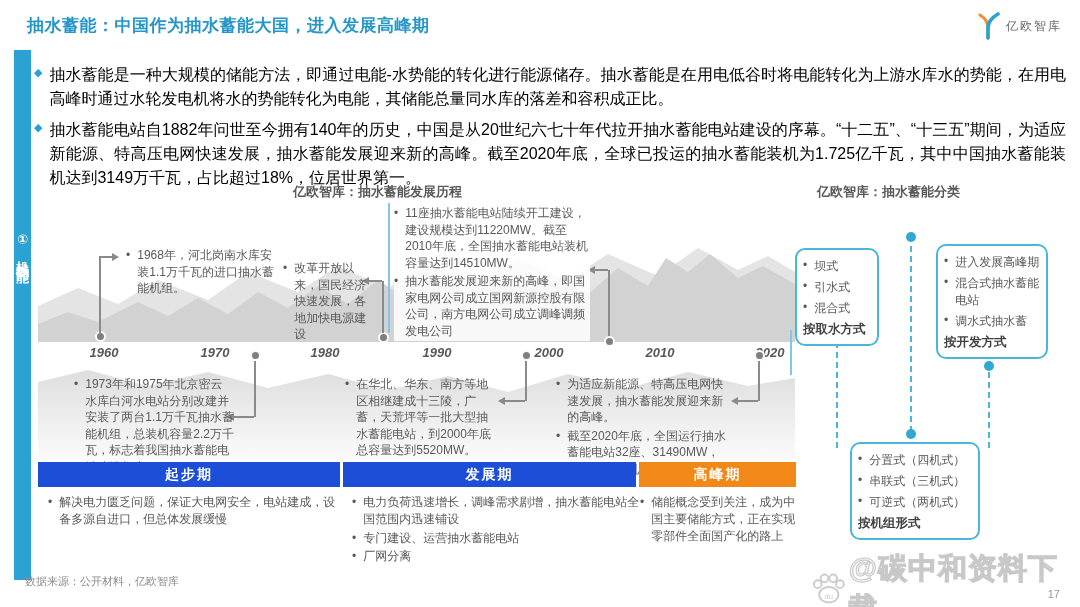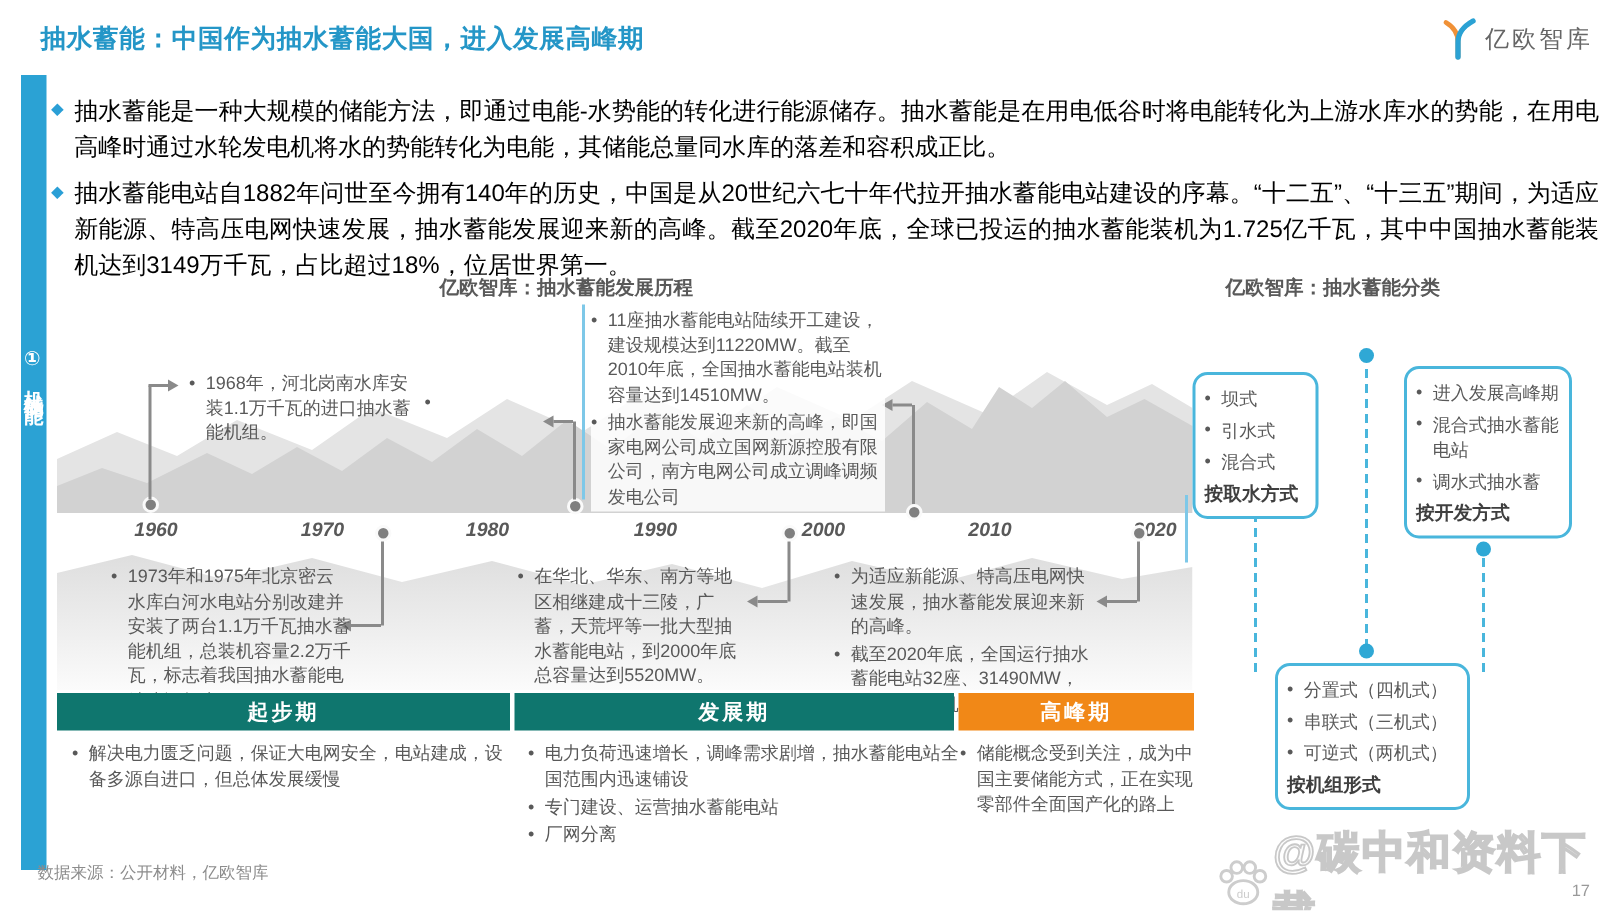--- a/index.html
+++ b/index.html
@@ -1,21 +1,21 @@
 <!DOCTYPE html>
 <html><head>
 <meta charset="utf-8">
 <style>
   html,body{margin:0;padding:0;background:#ffffff;}
   .slide{position:relative;width:1080px;height:607px;background:#ffffff;overflow:hidden;
          font-family:"Liberation Sans","DejaVu Sans",sans-serif;color:#595959;}
   
   .title{position:absolute;left:27px;top:14px;font-size:17px;font-weight:bold;color:#2496c7;letter-spacing:.5px;}
   .logo{position:absolute;right:18px;top:12px;display:flex;align-items:center;gap:4px;}
-  .logo-text{font-size:16px;color:#666;letter-spacing:2px;}
+  .logo-text{font-size:12px;color:#666;letter-spacing:2px;}
   
   .sidebar{position:absolute;left:14px;top:50px;width:17px;height:530px;background:#2ba2d4;}
   .sidebar-text{display:block;margin:182px auto 0 auto;writing-mode:vertical-rl;text-orientation:upright;
     color:#fff;font-size:13px;font-weight:bold;letter-spacing:3px;line-height:17px;}
   
   .intro{position:absolute;left:34px;top:63px;width:1032px;}
   .ipara{display:flex;margin-bottom:6px;}
   .ipara .dmd{color:#2a9fd6;font-size:11px;margin:3px 7px 0 0;flex:0 0 auto;}
   .ipara .ptxt{font-size:16px;line-height:1.52;text-align:justify;color:#000000;}
   
@@ -31,21 +31,21 @@
   .hline{position:absolute;height:0;border-top:2px solid #8a8a8a;}
   .arr-l{position:absolute;width:0;height:0;border-top:4px solid transparent;border-bottom:4px solid transparent;border-right:7px solid #8a8a8a;}
   .arr-r{position:absolute;width:0;height:0;border-top:4px solid transparent;border-bottom:4px solid transparent;border-left:7px solid #8a8a8a;}
   .bdiv{position:absolute;width:0;border-left:2px solid #7ec8e8;}
   
   .callout{position:absolute;font-size:12px;line-height:1.38;color:#595959;}
   .citem{display:flex;margin-bottom:2px;}
   .citem .cb{flex:0 0 auto;margin:0 7px 0 0;font-size:12px;color:#595959;}
   
   .pbar{position:absolute;top:462px;height:25px;text-align:center;line-height:25px;color:#fff;font-size:14px;font-weight:bold;letter-spacing:2px;}
-  .pbar.blue{background:#0f766e;}
+  .pbar.blue{background:#1d4ed8;}
   .pbar.orange{background:#f18817;}
   .plist{position:absolute;top:494px;font-size:12px;line-height:1.4;color:#595959;}
   
   .clsbox{position:absolute;background:#fff;border:2px solid #49b6dc;border-radius:10px;box-sizing:border-box;
           padding:8px 6px 6px 6px;font-size:12px;color:#595959;}
   .clsbox .citem{margin-bottom:4px;}
   .clslabel{text-align:left;font-weight:bold;color:#3f3f3f;font-size:12.5px;margin-top:2px;}
   .dashline{position:absolute;width:0;border-left:2px dashed #49b6dc;}
   .tealdot{position:absolute;width:10px;height:10px;border-radius:50%;background:#2fa8d5;}
   
@@ -151,20 +151,21 @@
 
   <div class="callout" style="left:126px;top:247px;width:152px;">
     <div class="citem">
         <span class="cb">•</span>
         <span>1968年，河北岗南水库安装1.1万千瓦的进口抽水蓄能机组。</span>
       </div>
   </div>
   <div class="callout" style="left:283px;top:260px;width:86px;">
     <div class="citem">
         <span class="cb">•</span>
+        <span>改革开放以来，国民经济快速发展，各地加快电源建设</span>
       </div>
   </div>
   <div class="callout" style="left:394px;top:205px;width:196px;background:rgba(255,255,255,.85);">
     <div class="citem">
         <span class="cb">•</span>
         <span>11座抽水蓄能电站陆续开工建设，建设规模达到11220MW。截至2010年底，全国抽水蓄能电站装机容量达到14510MW。</span>
       </div>
     <div class="citem">
         <span class="cb">•</span>
         <span>抽水蓄能发展迎来新的高峰，即国家电网公司成立国网新源控股有限公司，南方电网公司成立调峰调频发电公司</span>

